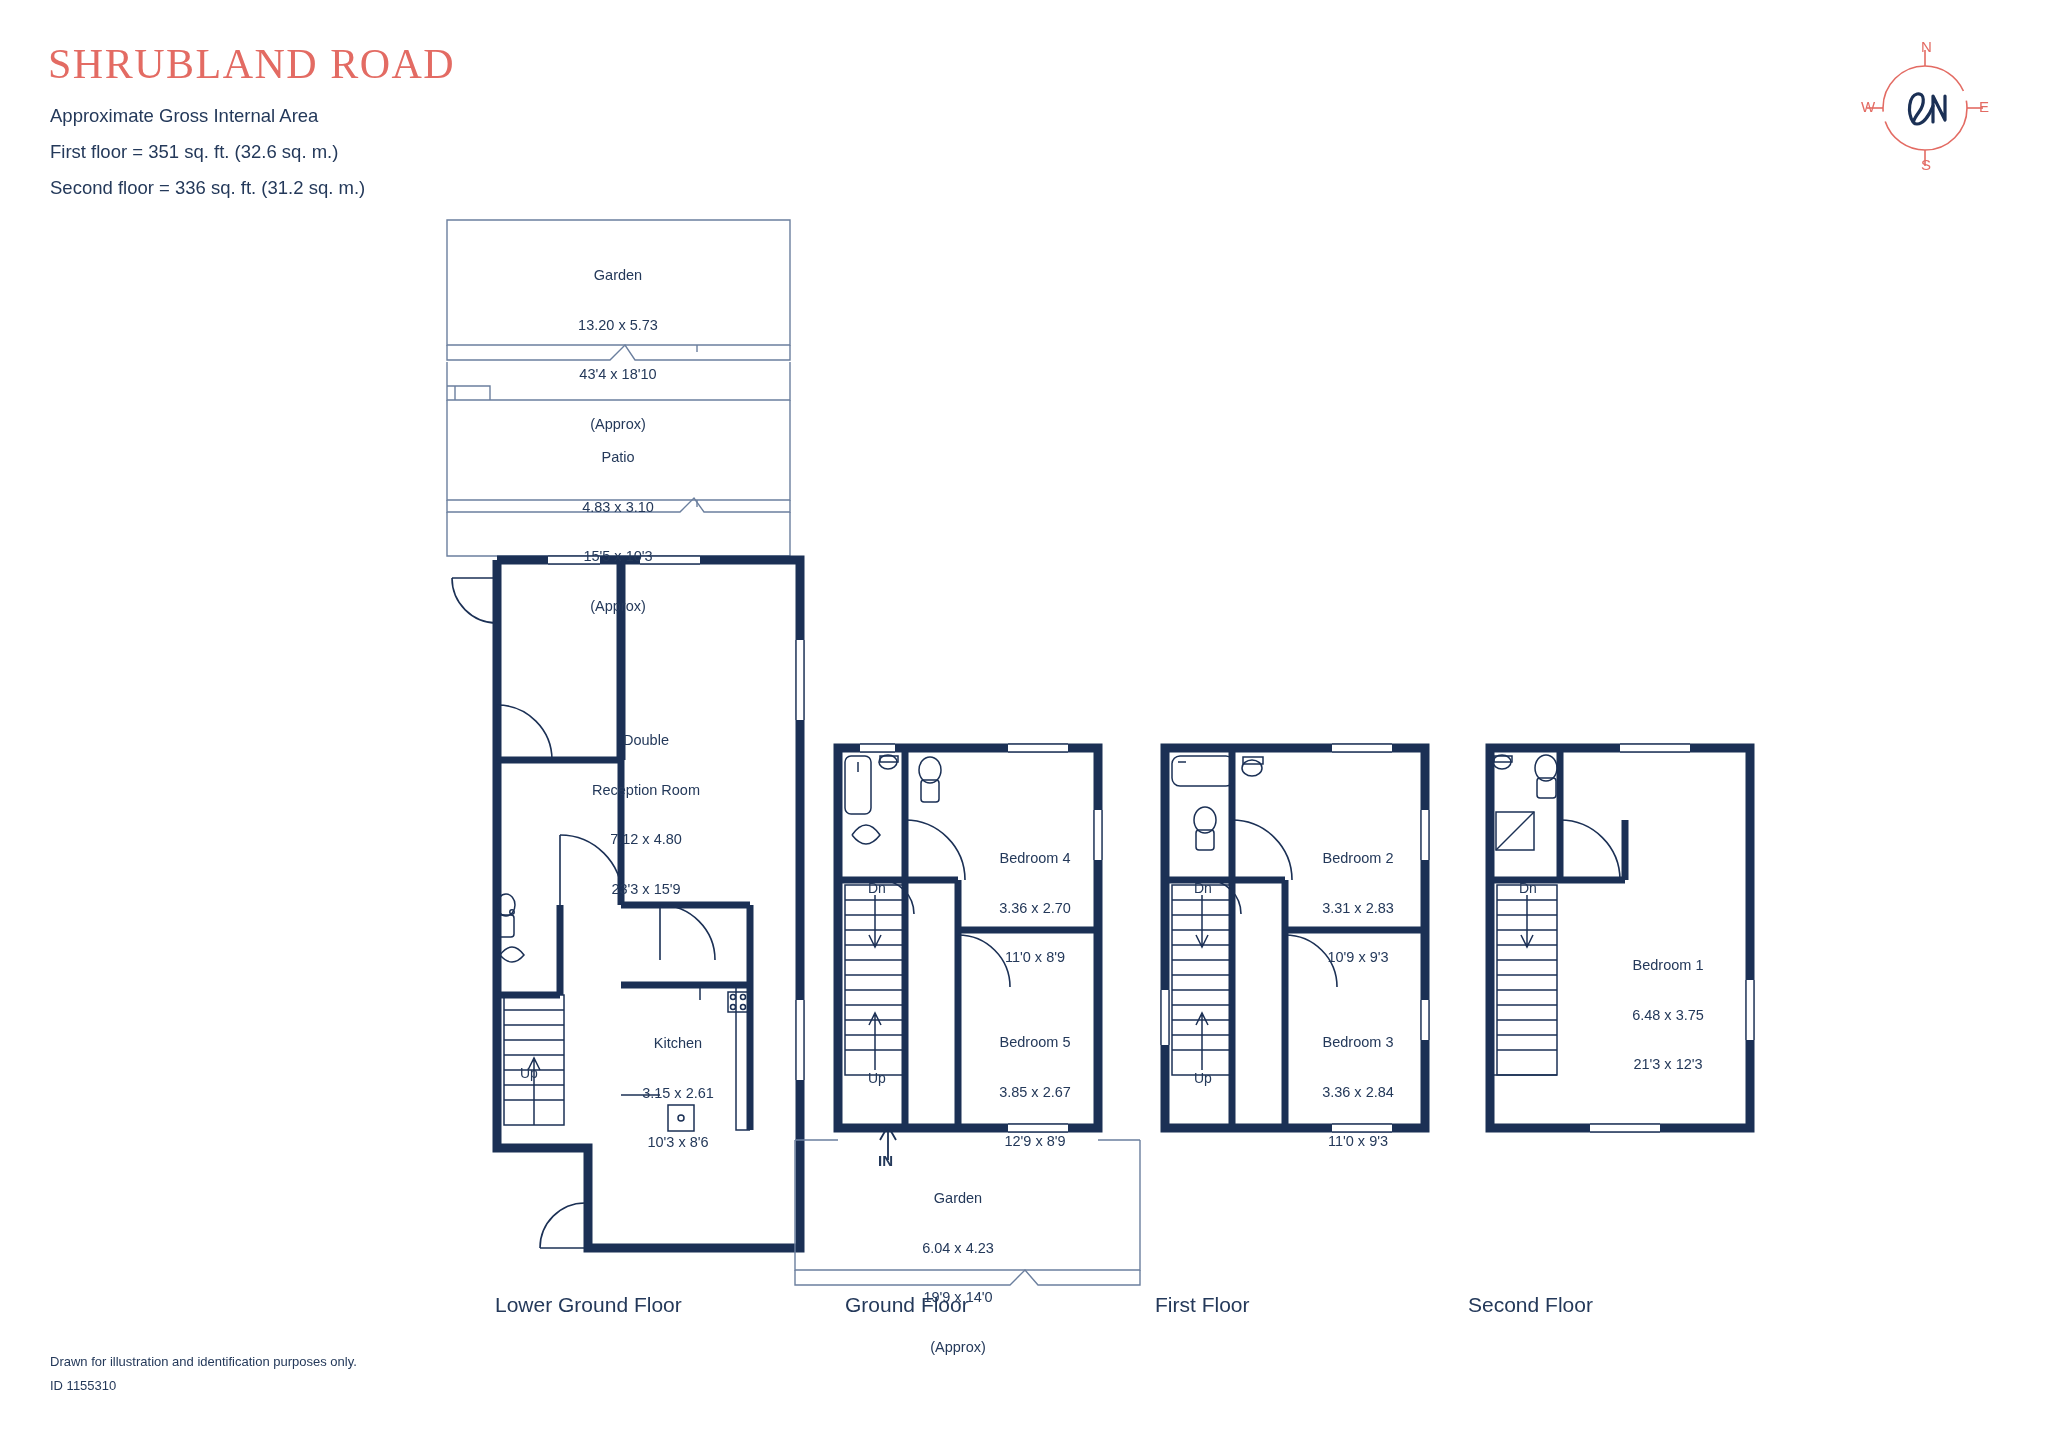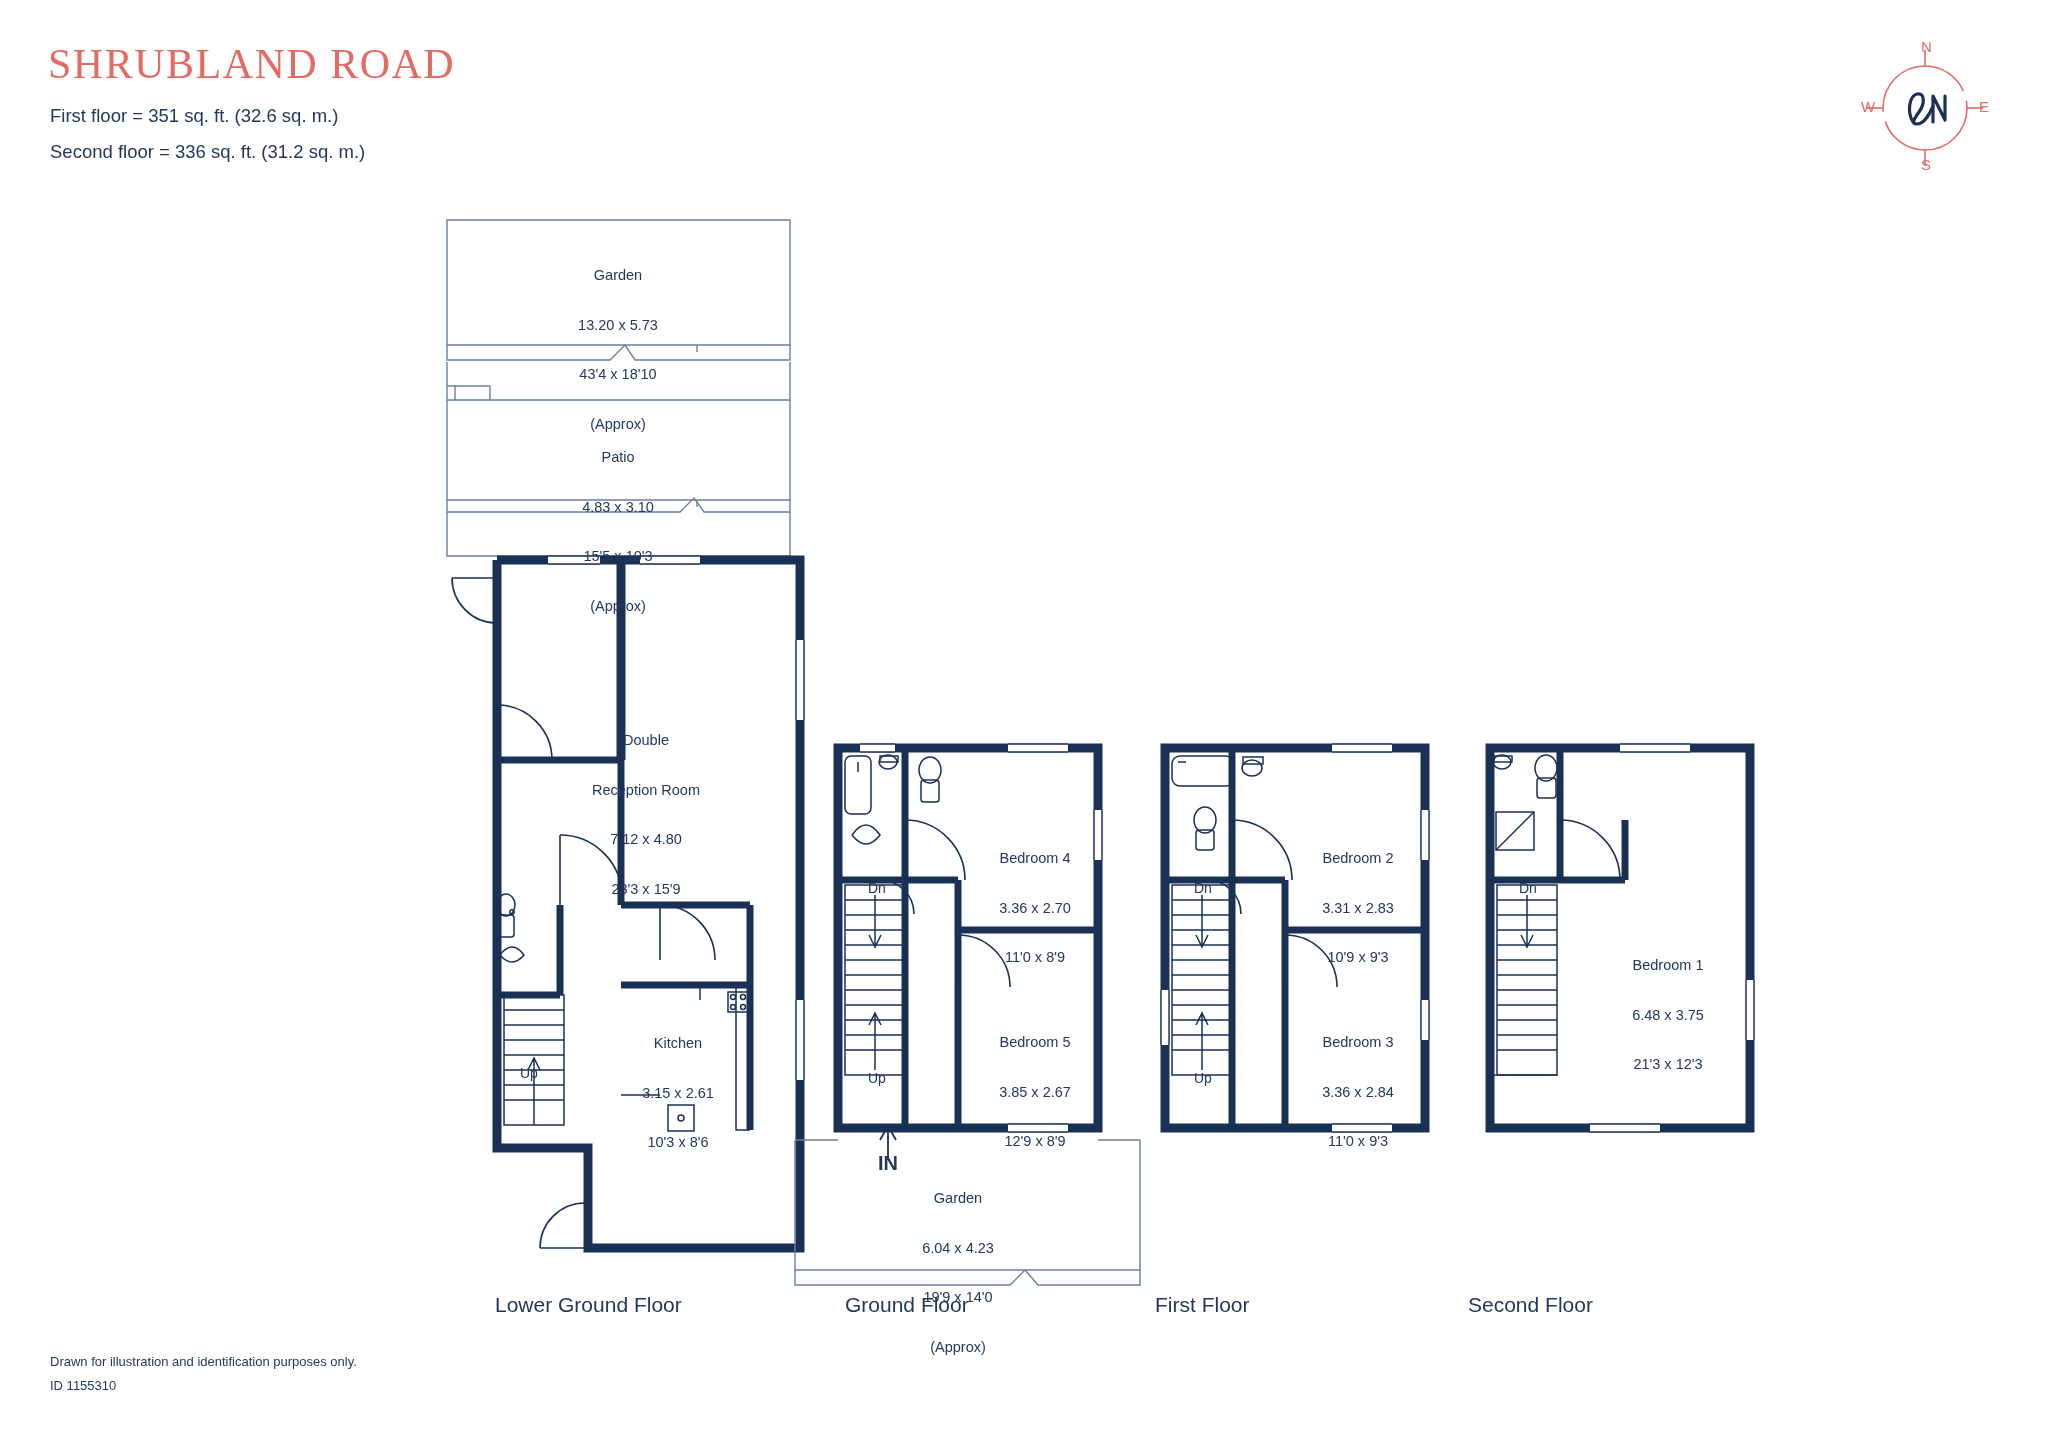--- a/index.html
+++ b/index.html
@@ -88,21 +88,21 @@
     transform: translateX(-50%);
   }
   .room-label .nm { display: block; margin-top: 32px; }
   .stair-label {
     position: absolute;
     font-size: 14px;
     color: #24395a;
   }
   .in-label {
     position: absolute;
-    font-size: 20px;
+    font-size: 15px;
     font-weight: bold;
     color: #24395a;
   }
 
   
   .footer {
     position: absolute;
     left: 50px;
     top: 1350px;
     font-size: 13px;
@@ -111,20 +111,21 @@
   }
 </style>
 </head>
 <body>
 
 <div class="canvas">
 
   <div class="title">SHRUBLAND ROAD</div>
 
   <div class="areas">
+    <div>Approximate Gross Internal Area</div>
     <div>First floor = 351 sq. ft. (32.6 sq. m.)</div>
     <div>Second floor = 336 sq. ft. (31.2 sq. m.)</div>
   </div>
 
   <div class="compass">
     <svg width="140" height="140" viewBox="0 0 140 140">
       <circle cx="70" cy="70" r="42" fill="none" stroke="#e36b63" stroke-width="1.6" stroke-dasharray="118 10 118 10"></circle>
       <path d="M58 84 C52 74, 54 58, 62 56 C70 54, 70 66, 64 74 C59 81, 56 86, 62 86 C68 86, 74 78, 78 68" fill="none" stroke="#1b3055" stroke-width="3.2" stroke-linecap="round"></path>
       <path d="M78 84 L78 58 L90 82 L90 58" fill="none" stroke="#1b3055" stroke-width="3.2" stroke-linecap="round" stroke-linejoin="round"></path>
       <line x1="70" y1="12" x2="70" y2="28" stroke="#e36b63" stroke-width="1.6"></line>

